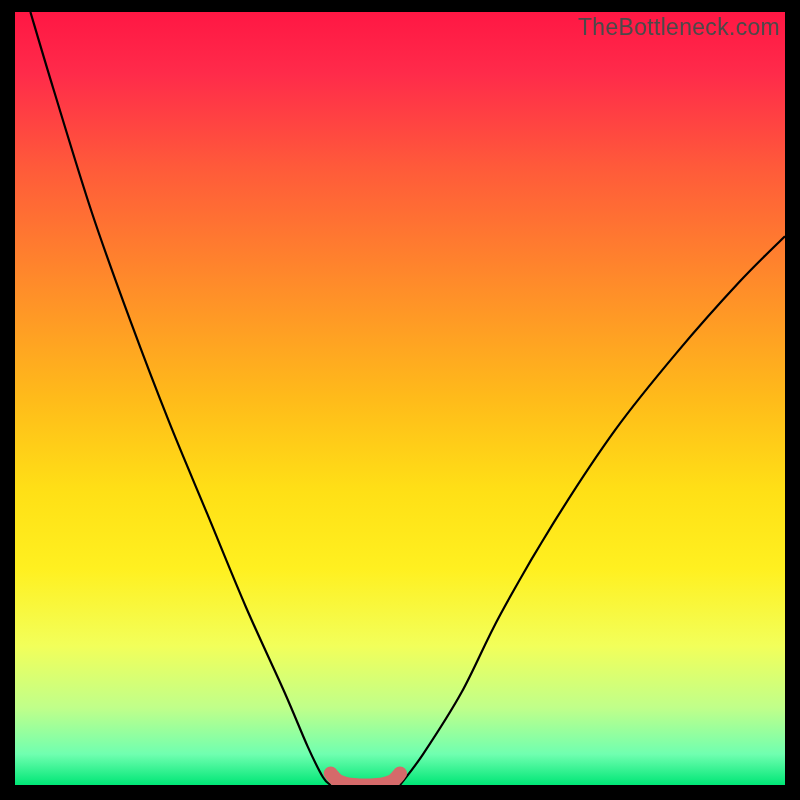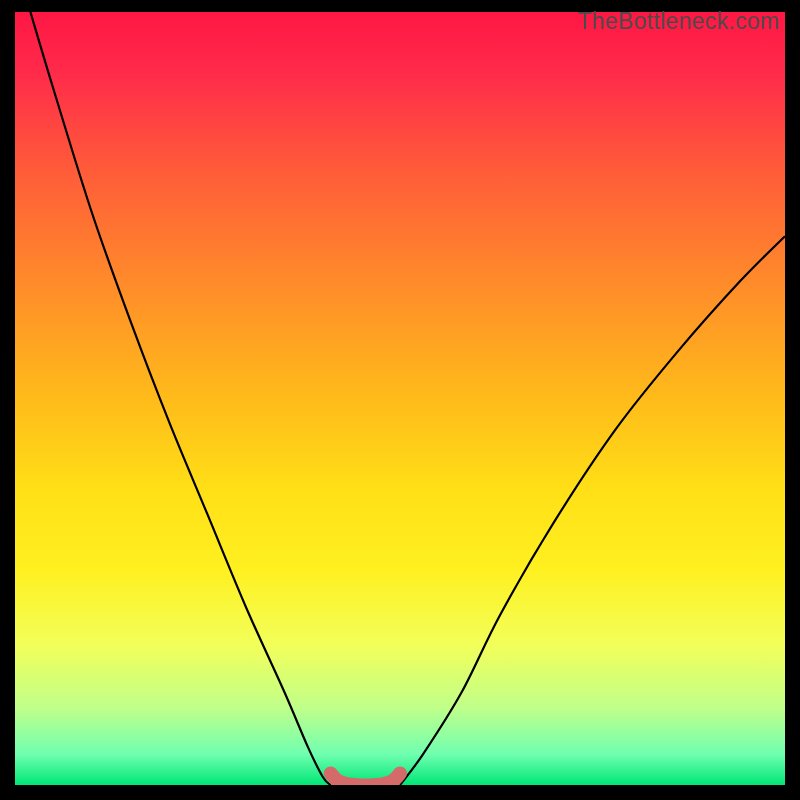--- a/index.html
+++ b/index.html
@@ -21,21 +21,21 @@
   }
   .plot-area {
     position: absolute;
     left: 0;
     top: 0;
     width: 770px;
     height: 773px;
   }
   .watermark {
     position: absolute;
-    top: 8px;
+    top: 14px;
     right: 20px;
     color: #4a4a4a;
     font-size: 23px;
     font-weight: 500;
     letter-spacing: 0.3px;
   }
   svg {
     display: block;
   }
 </style>

